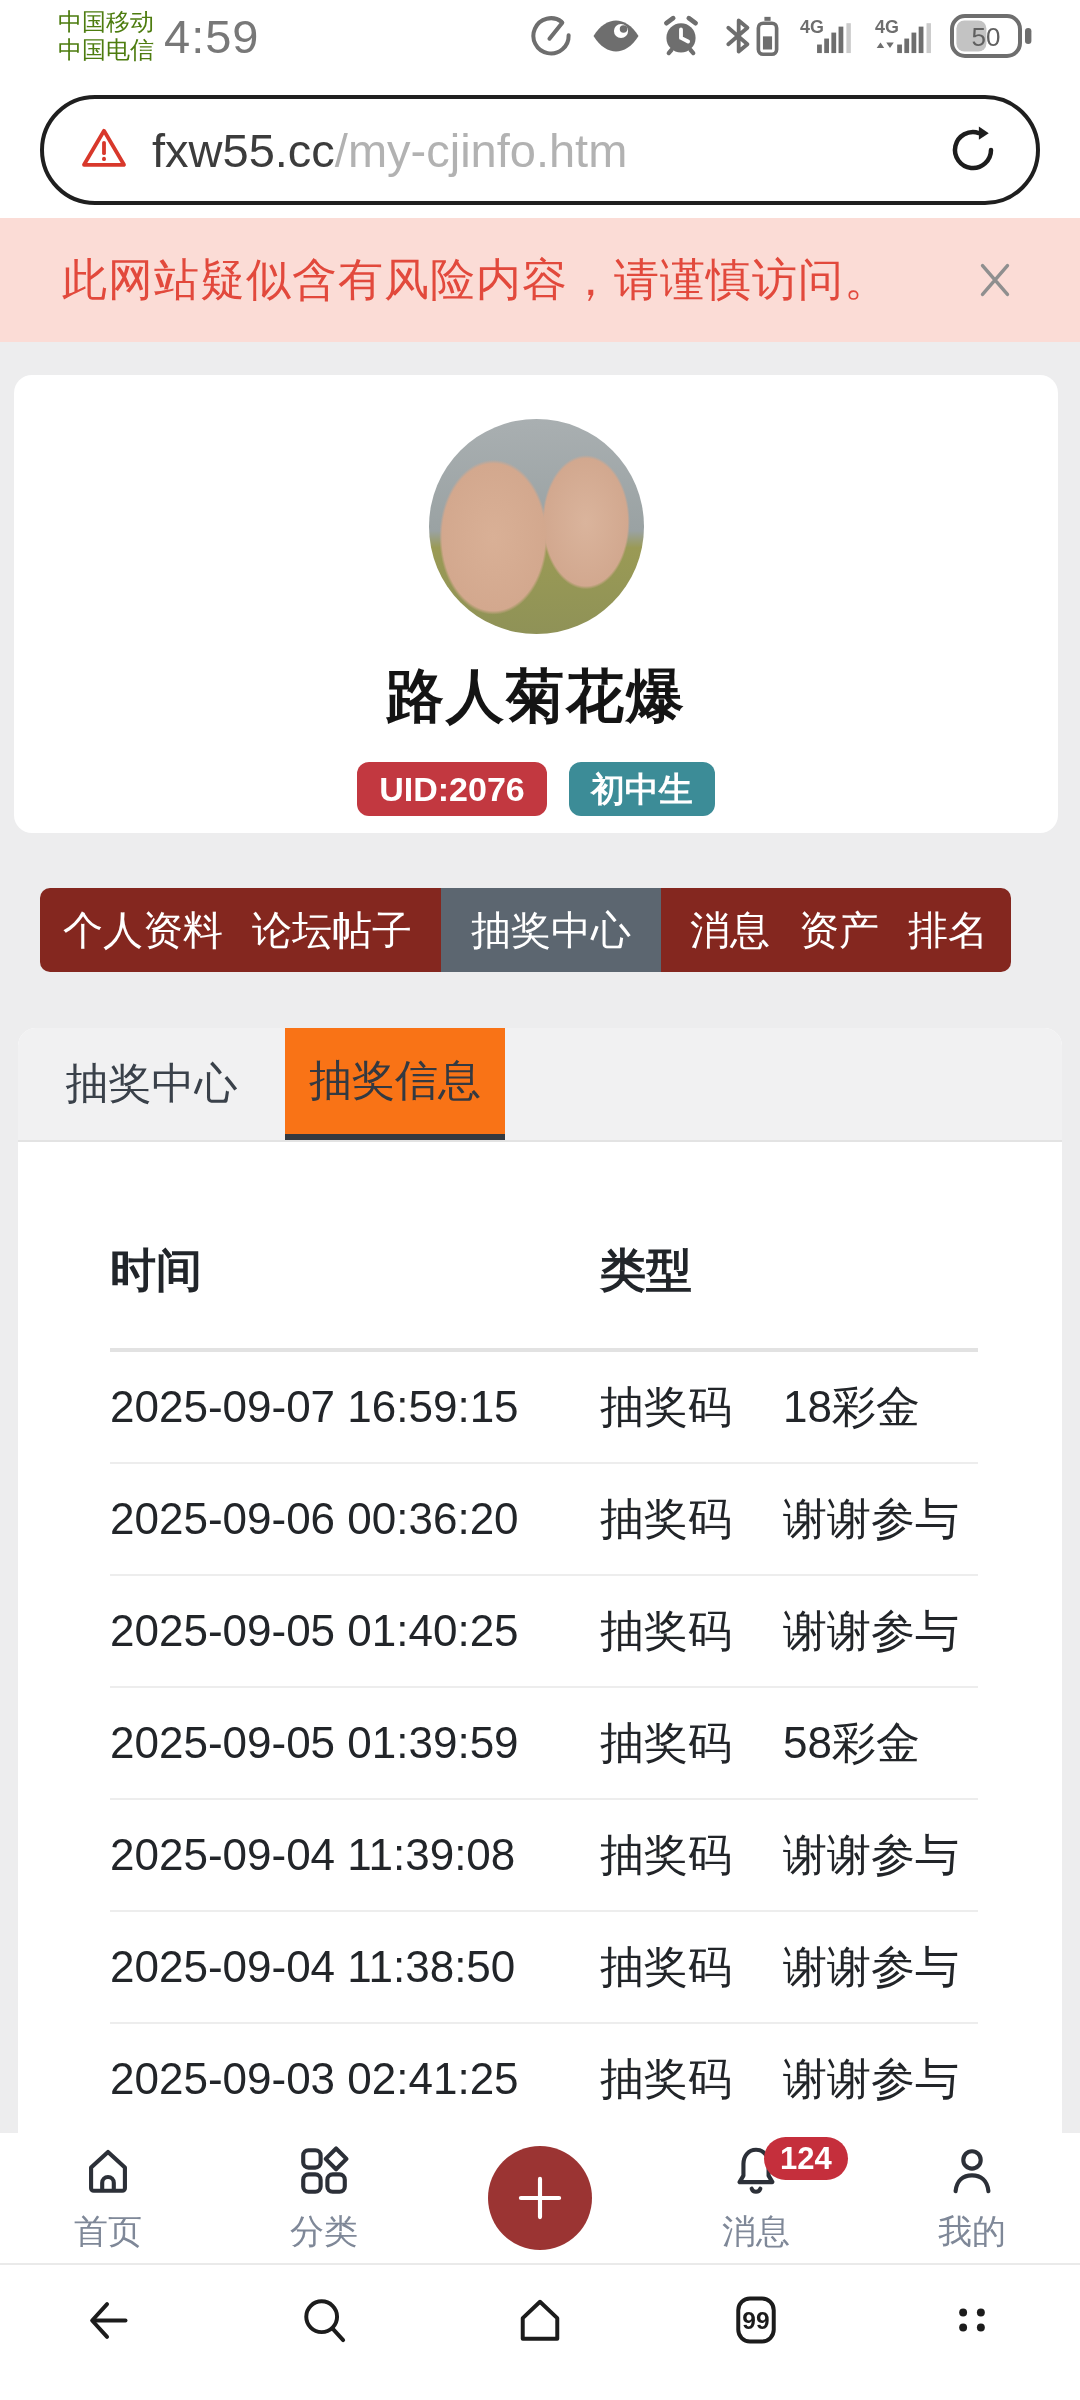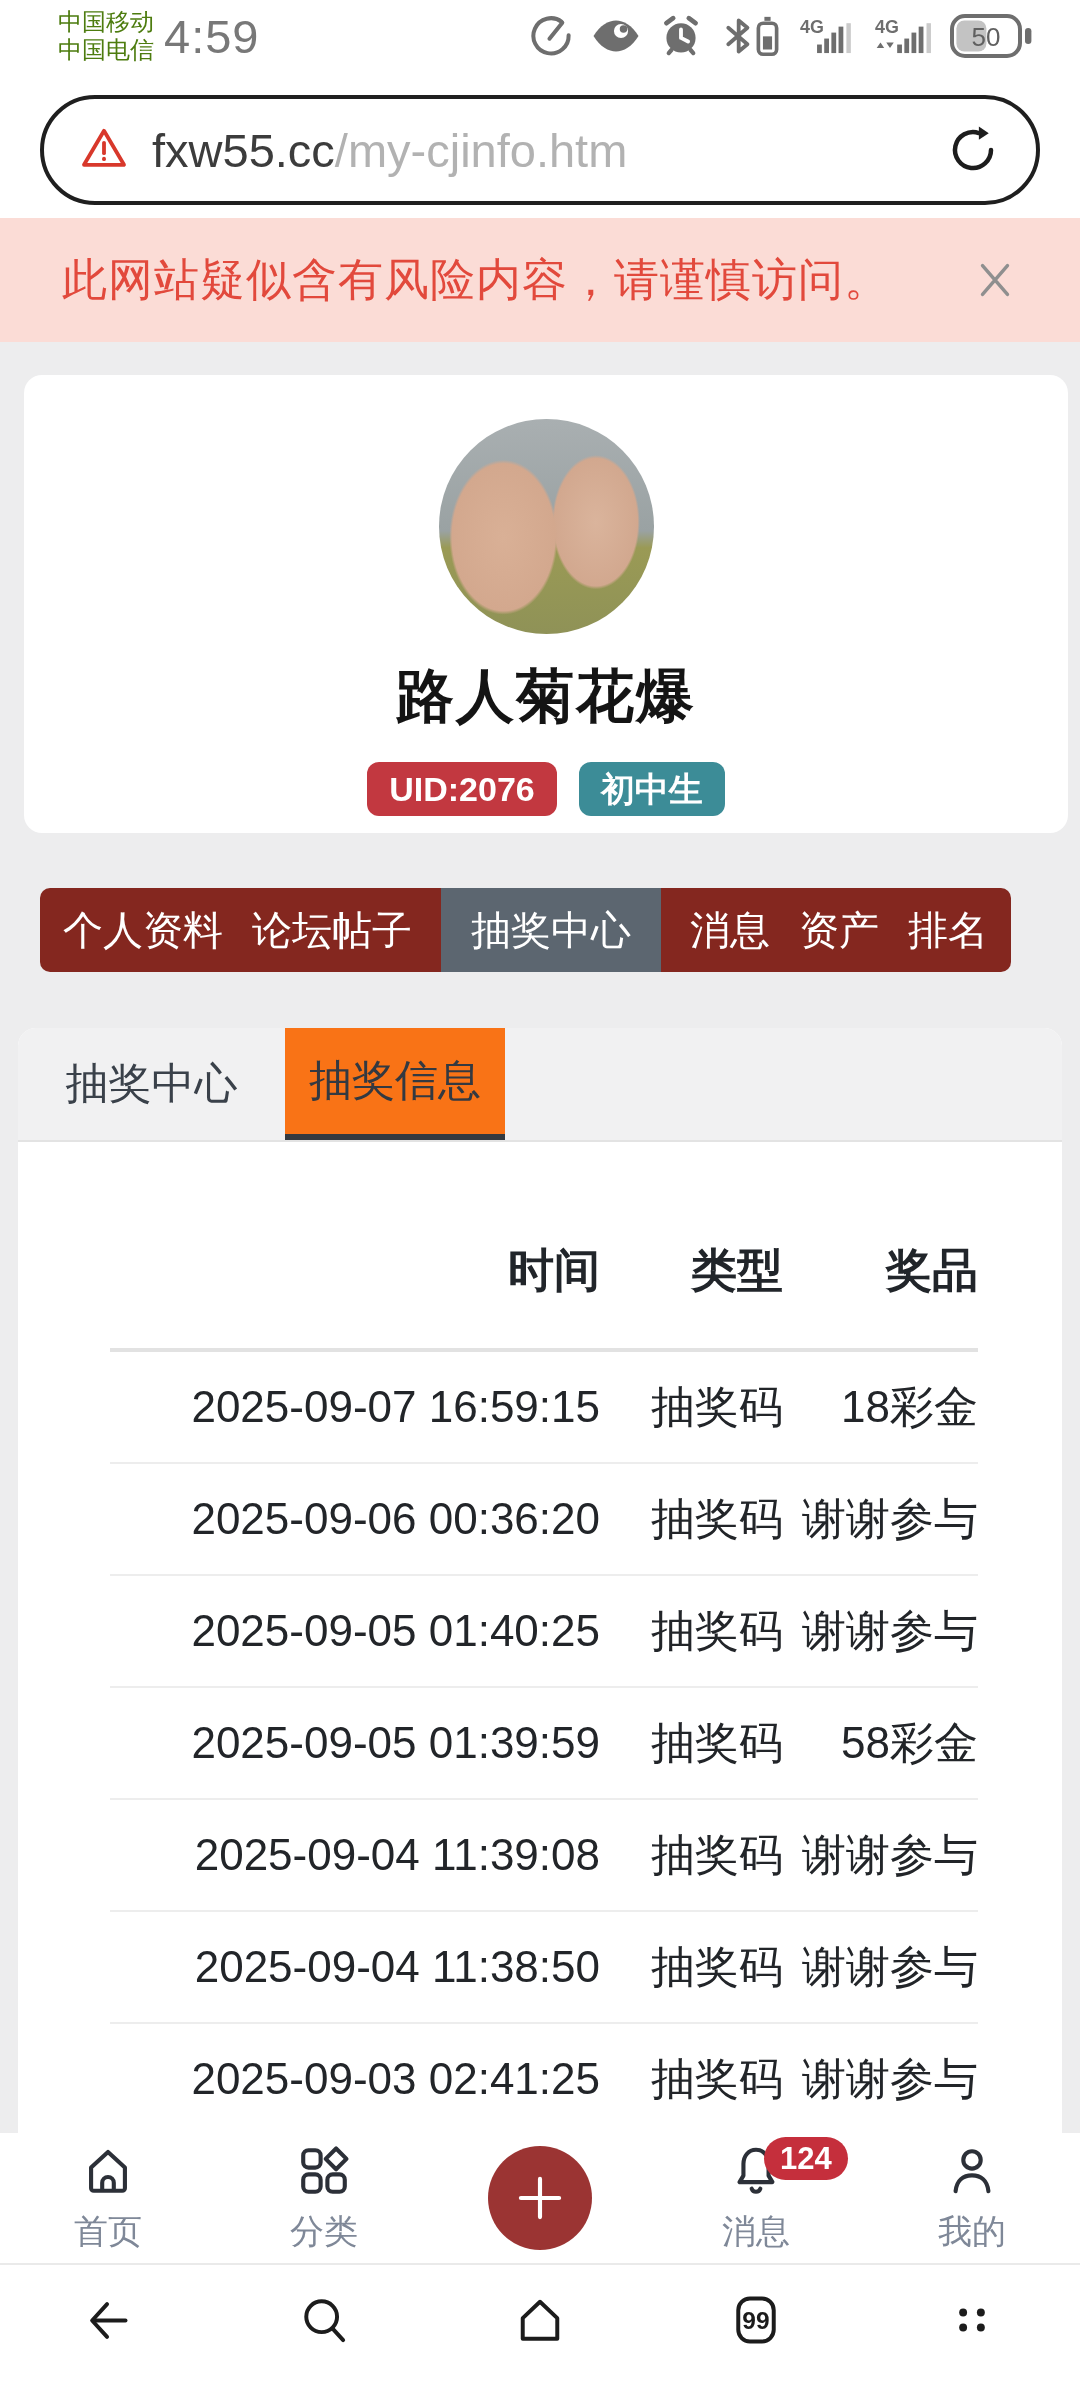--- a/index.html
+++ b/index.html
@@ -23,21 +23,21 @@
   .url-path{color:#b2b2b2;}
   .refresh-wrap{margin-left:auto;display:flex;}
   
   .risk-banner{position:absolute;left:0;top:218px;width:1080px;height:124px;background:var(--banner_bg);
     display:flex;align-items:center;padding:0 62px;box-sizing:border-box;}
   .risk-text{color:var(--banner_text);font-size:45px;letter-spacing:1px;}
   .close-wrap{margin-left:auto;display:flex;}
   
   .page-bg{position:absolute;left:0;top:342px;width:1080px;height:1791px;background:var(--page_bg);}
   
-  .profile-card{position:absolute;left:24px;top:375px;width:1044px;height:458px;background:#fff;
+  .profile-card{position:absolute;left:14px;top:375px;width:1044px;height:458px;background:#fff;
     border-radius:18px;text-align:center;}
   .avatar{width:215px;height:215px;border-radius:50%;margin:44px auto 0;
     background:
       radial-gradient(42% 60% at 30% 55%, #d9b096 0%, #d3a88e 57%, rgba(211,168,142,0) 60%),
       radial-gradient(34% 52% at 73% 48%, #dab49c 0%, #d2a88f 57%, rgba(210,168,143,0) 60%),
       linear-gradient(180deg,#a9afb1 0%,#9aa2a3 52%,#9a9a55 60%,#8f9257 100%);}
   .profile-name{margin-top:24px;font-size:58px;font-weight:bold;color:#141414;letter-spacing:2px;}
   .badges{margin-top:26px;display:flex;justify-content:center;gap:22px;}
   .badge{font-size:34px;font-weight:bold;color:#fff;padding:10px 22px;border-radius:12px;line-height:1;}
   .badge-uid{background:var(--uid_badge);}
@@ -47,21 +47,21 @@
     border-radius:10px;display:flex;align-items:stretch;justify-content:space-between;
     padding:0 23px;box-sizing:border-box;}
   .pnav-item{color:#fff;font-size:40px;display:flex;align-items:center;}
   .pnav-item.active{background:var(--nav_active);padding:0 30px;}
   
   .content-card{position:absolute;left:18px;top:1028px;width:1044px;height:1105px;background:#fff;
     border-radius:18px 18px 0 0;overflow:hidden;}
   .tab-strip{height:114px;background:#f1f1f2;border-bottom:2px solid #e3e3e3;display:flex;box-sizing:border-box;}
   .tab{width:267px;display:flex;align-items:center;justify-content:center;font-size:43px;color:#3a414a;}
   .tab.active{width:220px;background:#f97316;border-bottom:6px solid #35393f;box-sizing:border-box;color:#333941;}
-  .table-wrap{padding:0 84px 0 92px;text-align:right;}
+  .table-wrap{padding:0 84px 0 92px;}
   .t-header{display:grid;grid-template-columns:490px 183px 1fr;margin-top:96px;
     padding-bottom:46px;border-bottom:4px solid #e2e2e2;font-weight:bold;font-size:46px;color:#21252a;line-height:64px;}
   .t-row{display:grid;grid-template-columns:490px 183px 1fr;height:110px;align-items:center;
     font-size:44px;color:#222529;border-bottom:2px solid #ededed;}
   
   .app-nav{position:absolute;left:0;top:2133px;width:1080px;height:130px;background:#fff;display:flex;}
   .anav-item{width:216px;display:flex;flex-direction:column;align-items:center;justify-content:center;
     gap:9px;position:relative;}
   .anav-item svg{display:block;}
   .anav-label{font-size:34px;color:#7f8898;}
@@ -194,21 +194,20 @@
 
 <div class="content-card">
   <div class="tab-strip">
     <div class="tab">抽奖中心</div>
     <div class="tab active">抽奖信息</div>
   </div>
   <div class="table-wrap">
     <div class="t-header">
       <span>时间</span>
       <span>类型</span>
-      <span>奖品</span>
     </div>
     <div class="t-row">
       <span>2025-09-07 16:59:15</span>
       <span>抽奖码</span>
       <span>18彩金</span>
     </div>
     <div class="t-row">
       <span>2025-09-06 00:36:20</span>
       <span>抽奖码</span>
       <span>谢谢参与</span>

